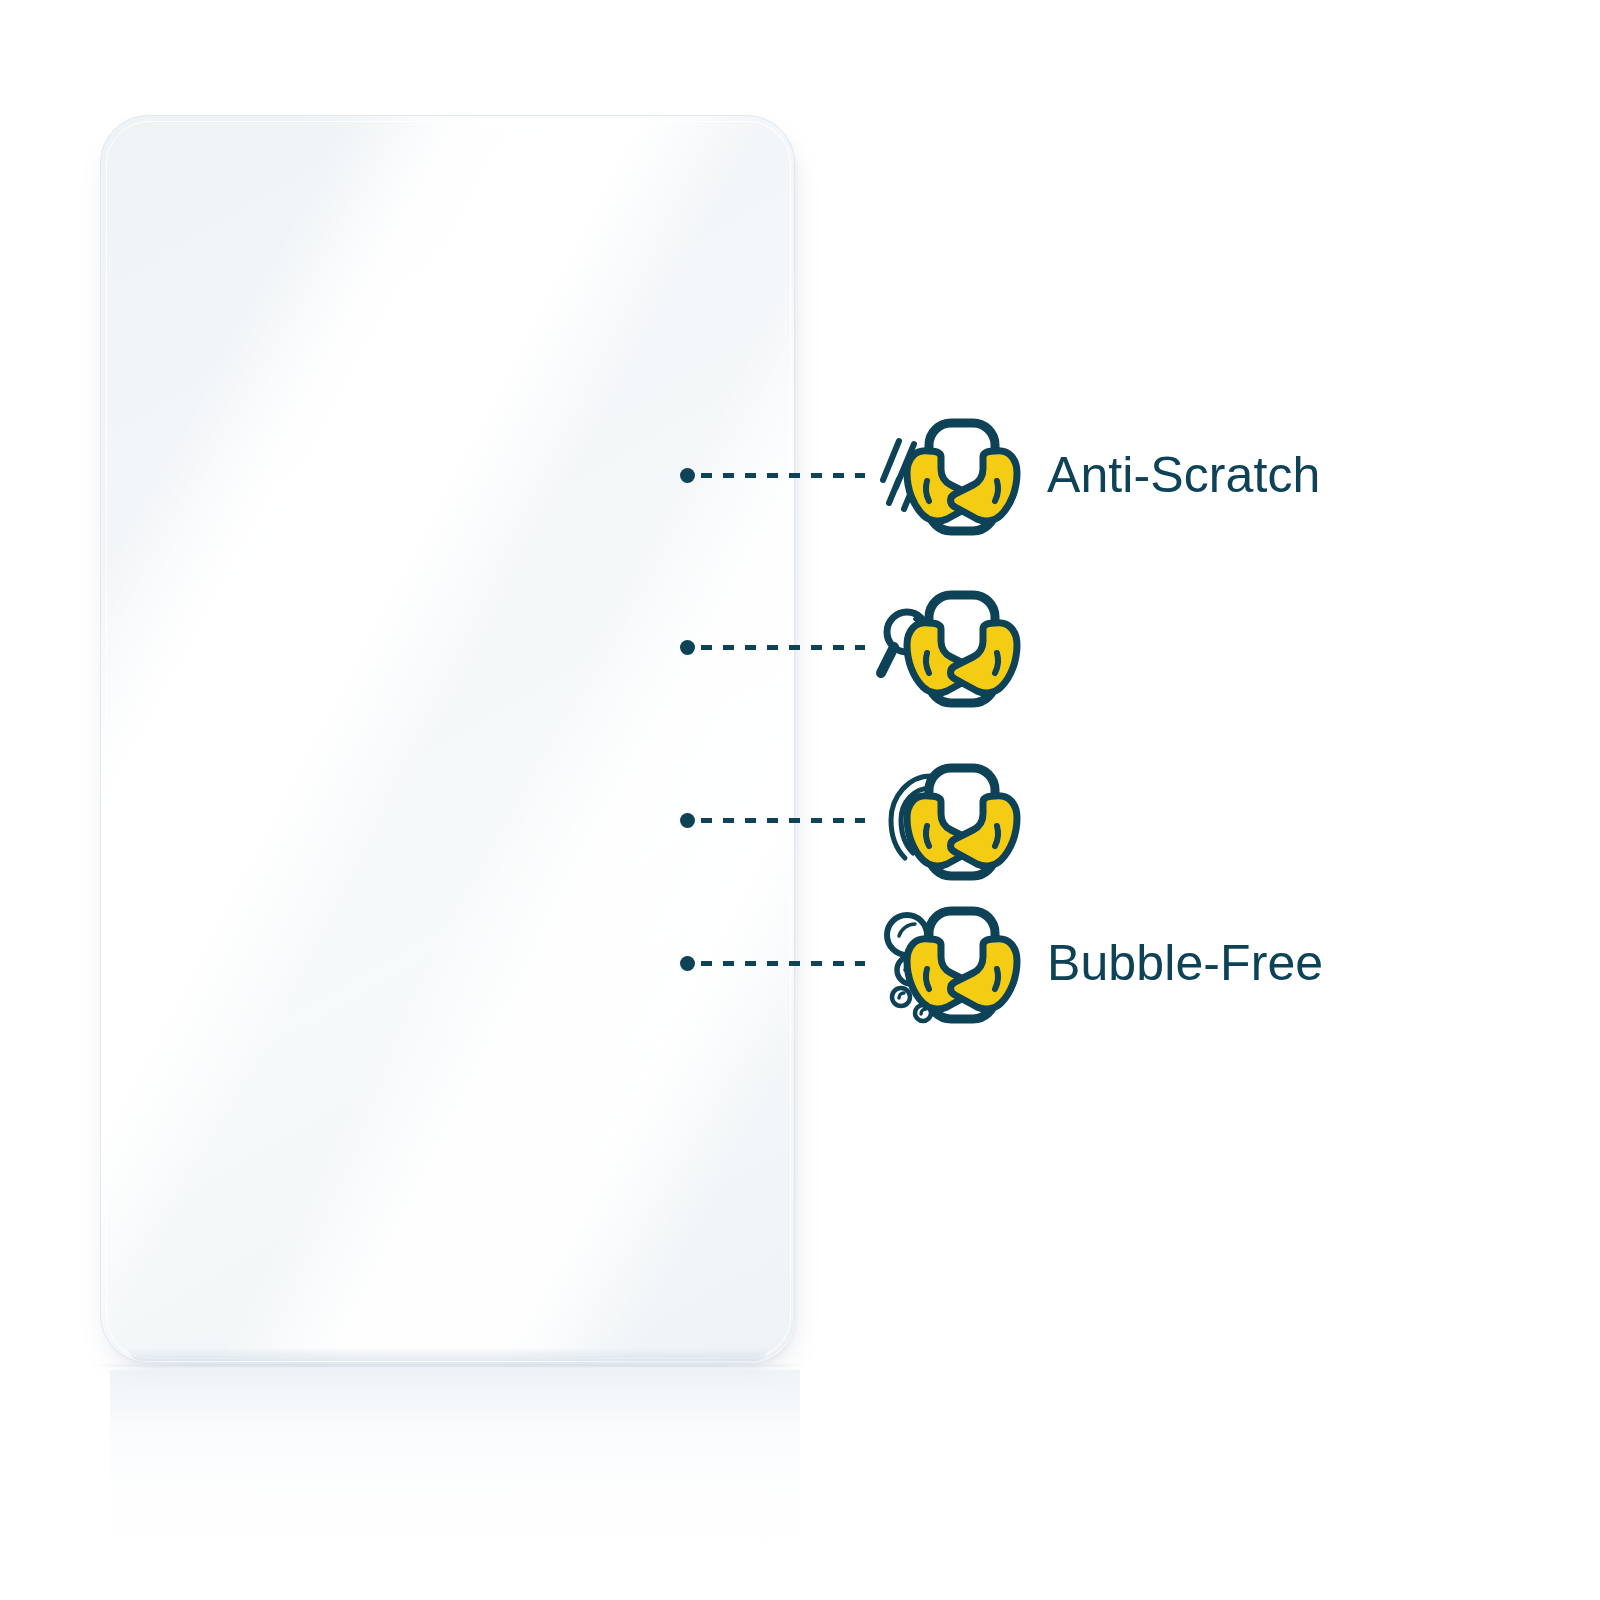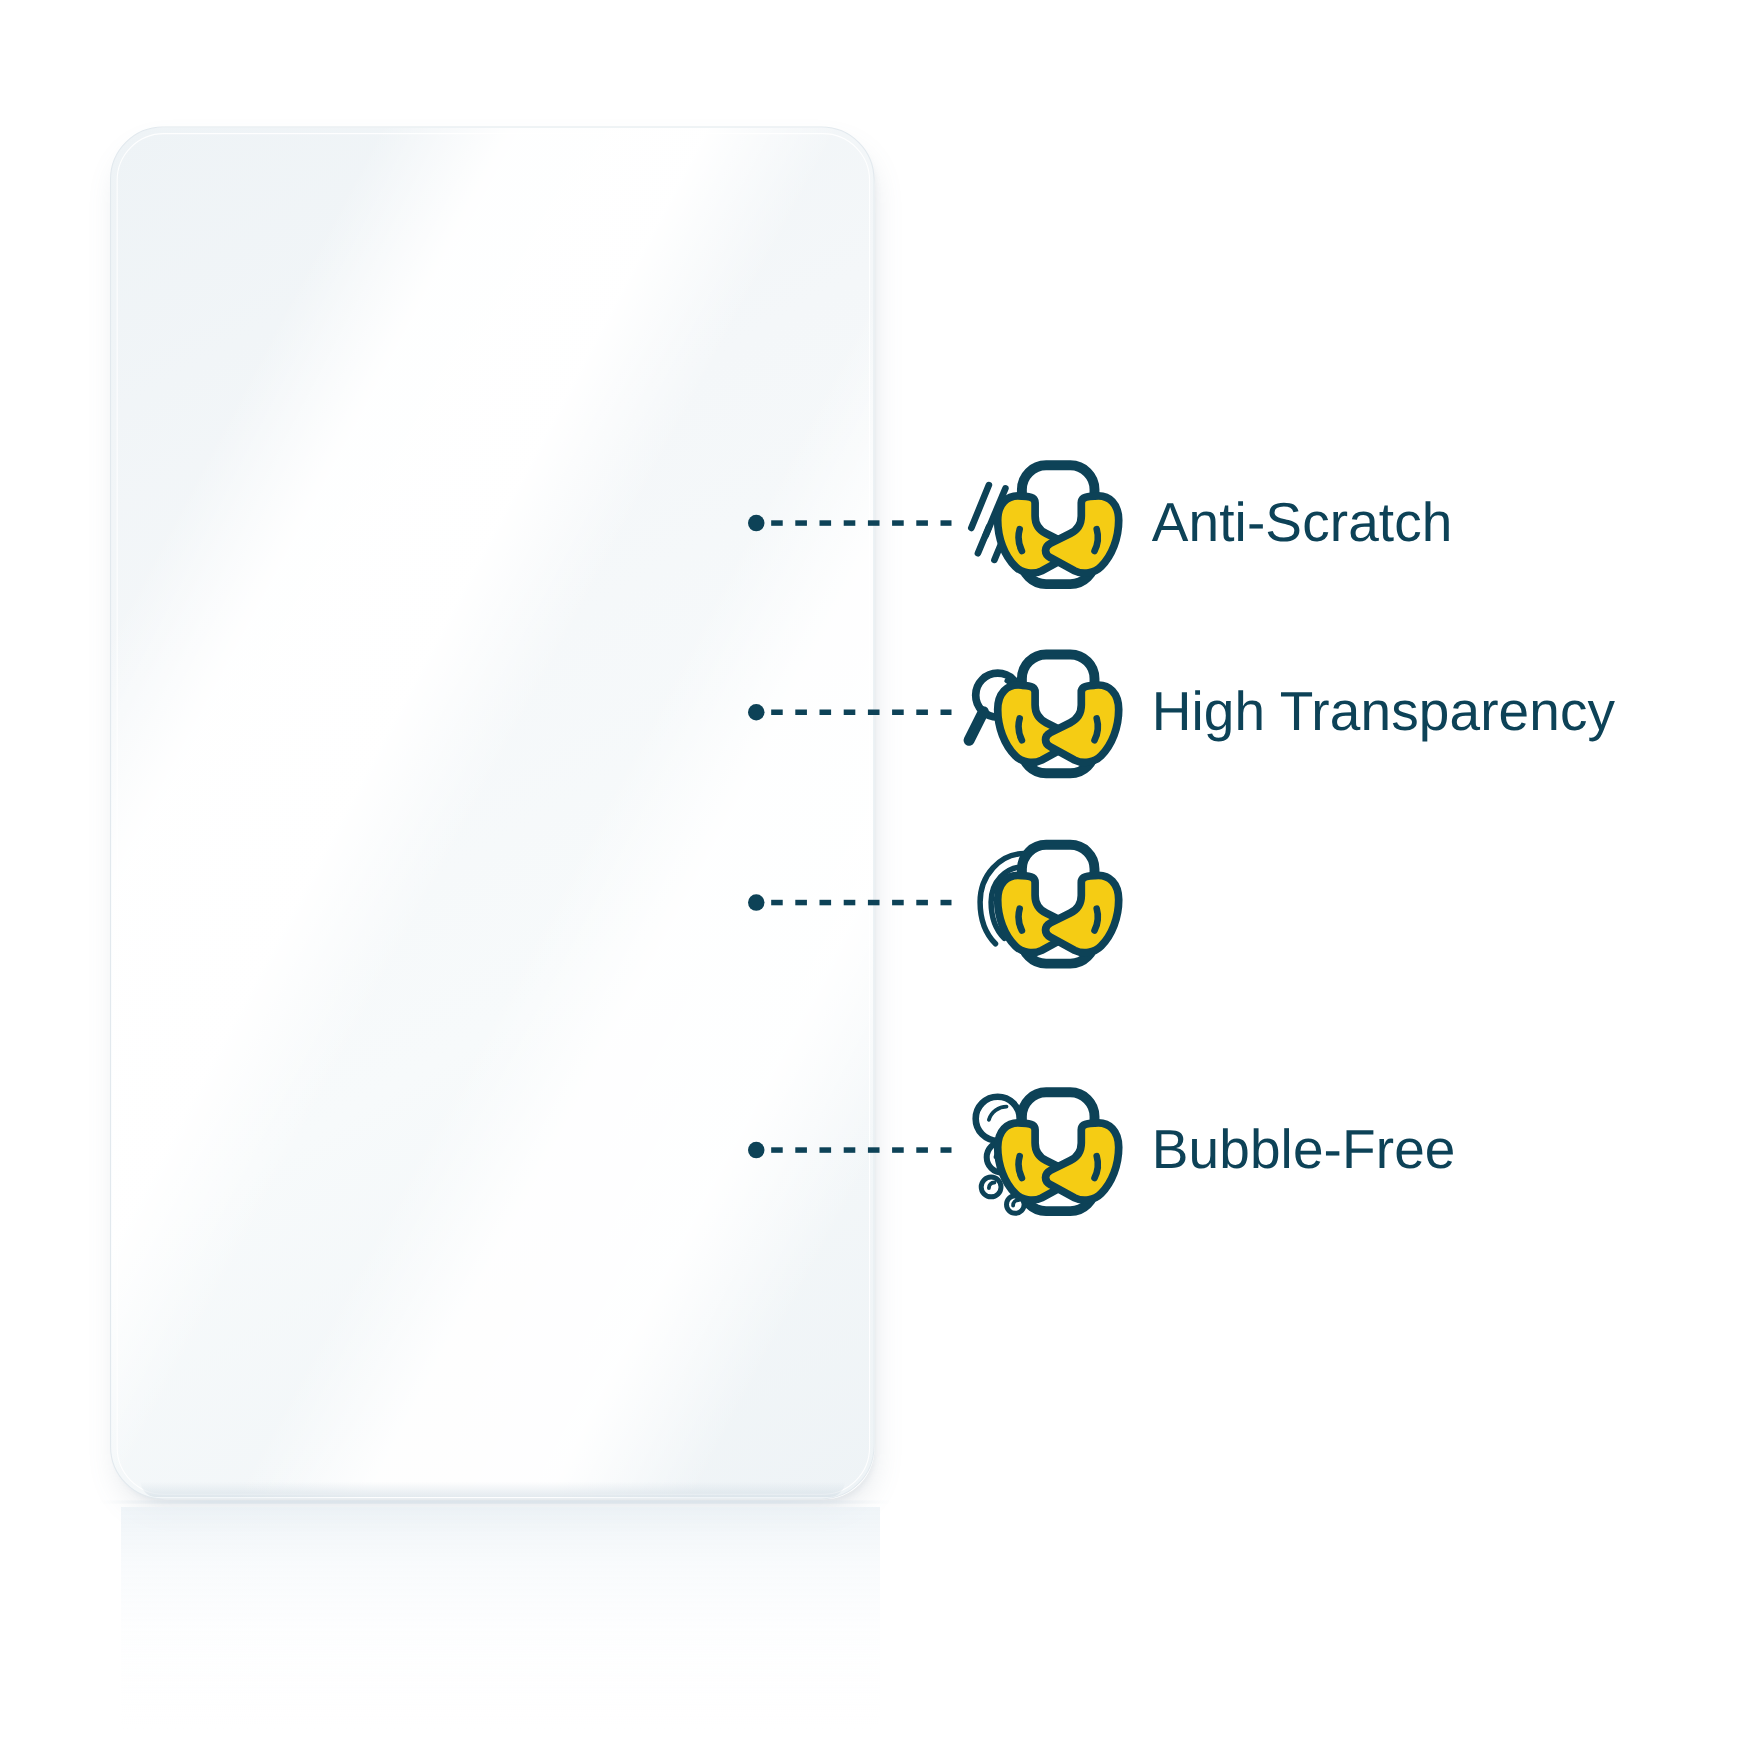--- a/index.html
+++ b/index.html
@@ -233,21 +233,20 @@
                      L104 102 C110 99 110 92 104 89 L86 80 C80 77 76 72 76 64 L76 52 C76 47 70 46 64 46 Z"></path>
             <path d="M130 46 C144 44 152 54 152 68 C152 84 146 100 136 110 C130 116 120 118 112 114
                      L90 102 C84 99 84 92 90 89 L108 80 C114 77 118 72 118 64 L118 52 C118 47 124 46 130 46 Z"></path>
           </g>
           <g stroke="#0d4257" stroke-width="6" stroke-linecap="round" fill="none">
             <path d="M62 76 C60 83 61 90 64 96"></path>
             <path d="M132 76 C134 83 133 90 130 96"></path>
           </g>
         </svg>
       </div>
-      <div class="feature-label">High Transparency</div>
     </div>
 
     <div class="feature-row" style="top:745px;">
       <div class="leader">
         <div class="leader-dot"></div>
         <div class="leader-line"></div>
       </div>
       <div class="feature-icon">
         <svg viewBox="0 0 160 140" xmlns="http://www.w3.org/2000/svg">
           <g fill="none" stroke="#0d4257" stroke-width="5" stroke-linecap="round">
@@ -265,21 +264,21 @@
                      L90 102 C84 99 84 92 90 89 L108 80 C114 77 118 72 118 64 L118 52 C118 47 124 46 130 46 Z"></path>
           </g>
           <g stroke="#0d4257" stroke-width="6" stroke-linecap="round" fill="none">
             <path d="M62 76 C60 83 61 90 64 96"></path>
             <path d="M132 76 C134 83 133 90 130 96"></path>
           </g>
         </svg>
       </div>
     </div>
 
-    <div class="feature-row" style="top:970px;align-items:center;">
+    <div class="feature-row" style="top:888px;align-items:center;">
       <div class="leader">
         <div class="leader-dot"></div>
         <div class="leader-line"></div>
       </div>
       <div class="feature-icon">
         <svg viewBox="0 0 160 140" xmlns="http://www.w3.org/2000/svg">
           <g fill="#ffffff" stroke="#0d4257" stroke-width="6">
             <circle cx="42" cy="42" r="20"></circle>
             <circle cx="46" cy="77" r="14" stroke-width="5.5"></circle>
             <circle cx="66" cy="93" r="8" stroke-width="4.5"></circle>

